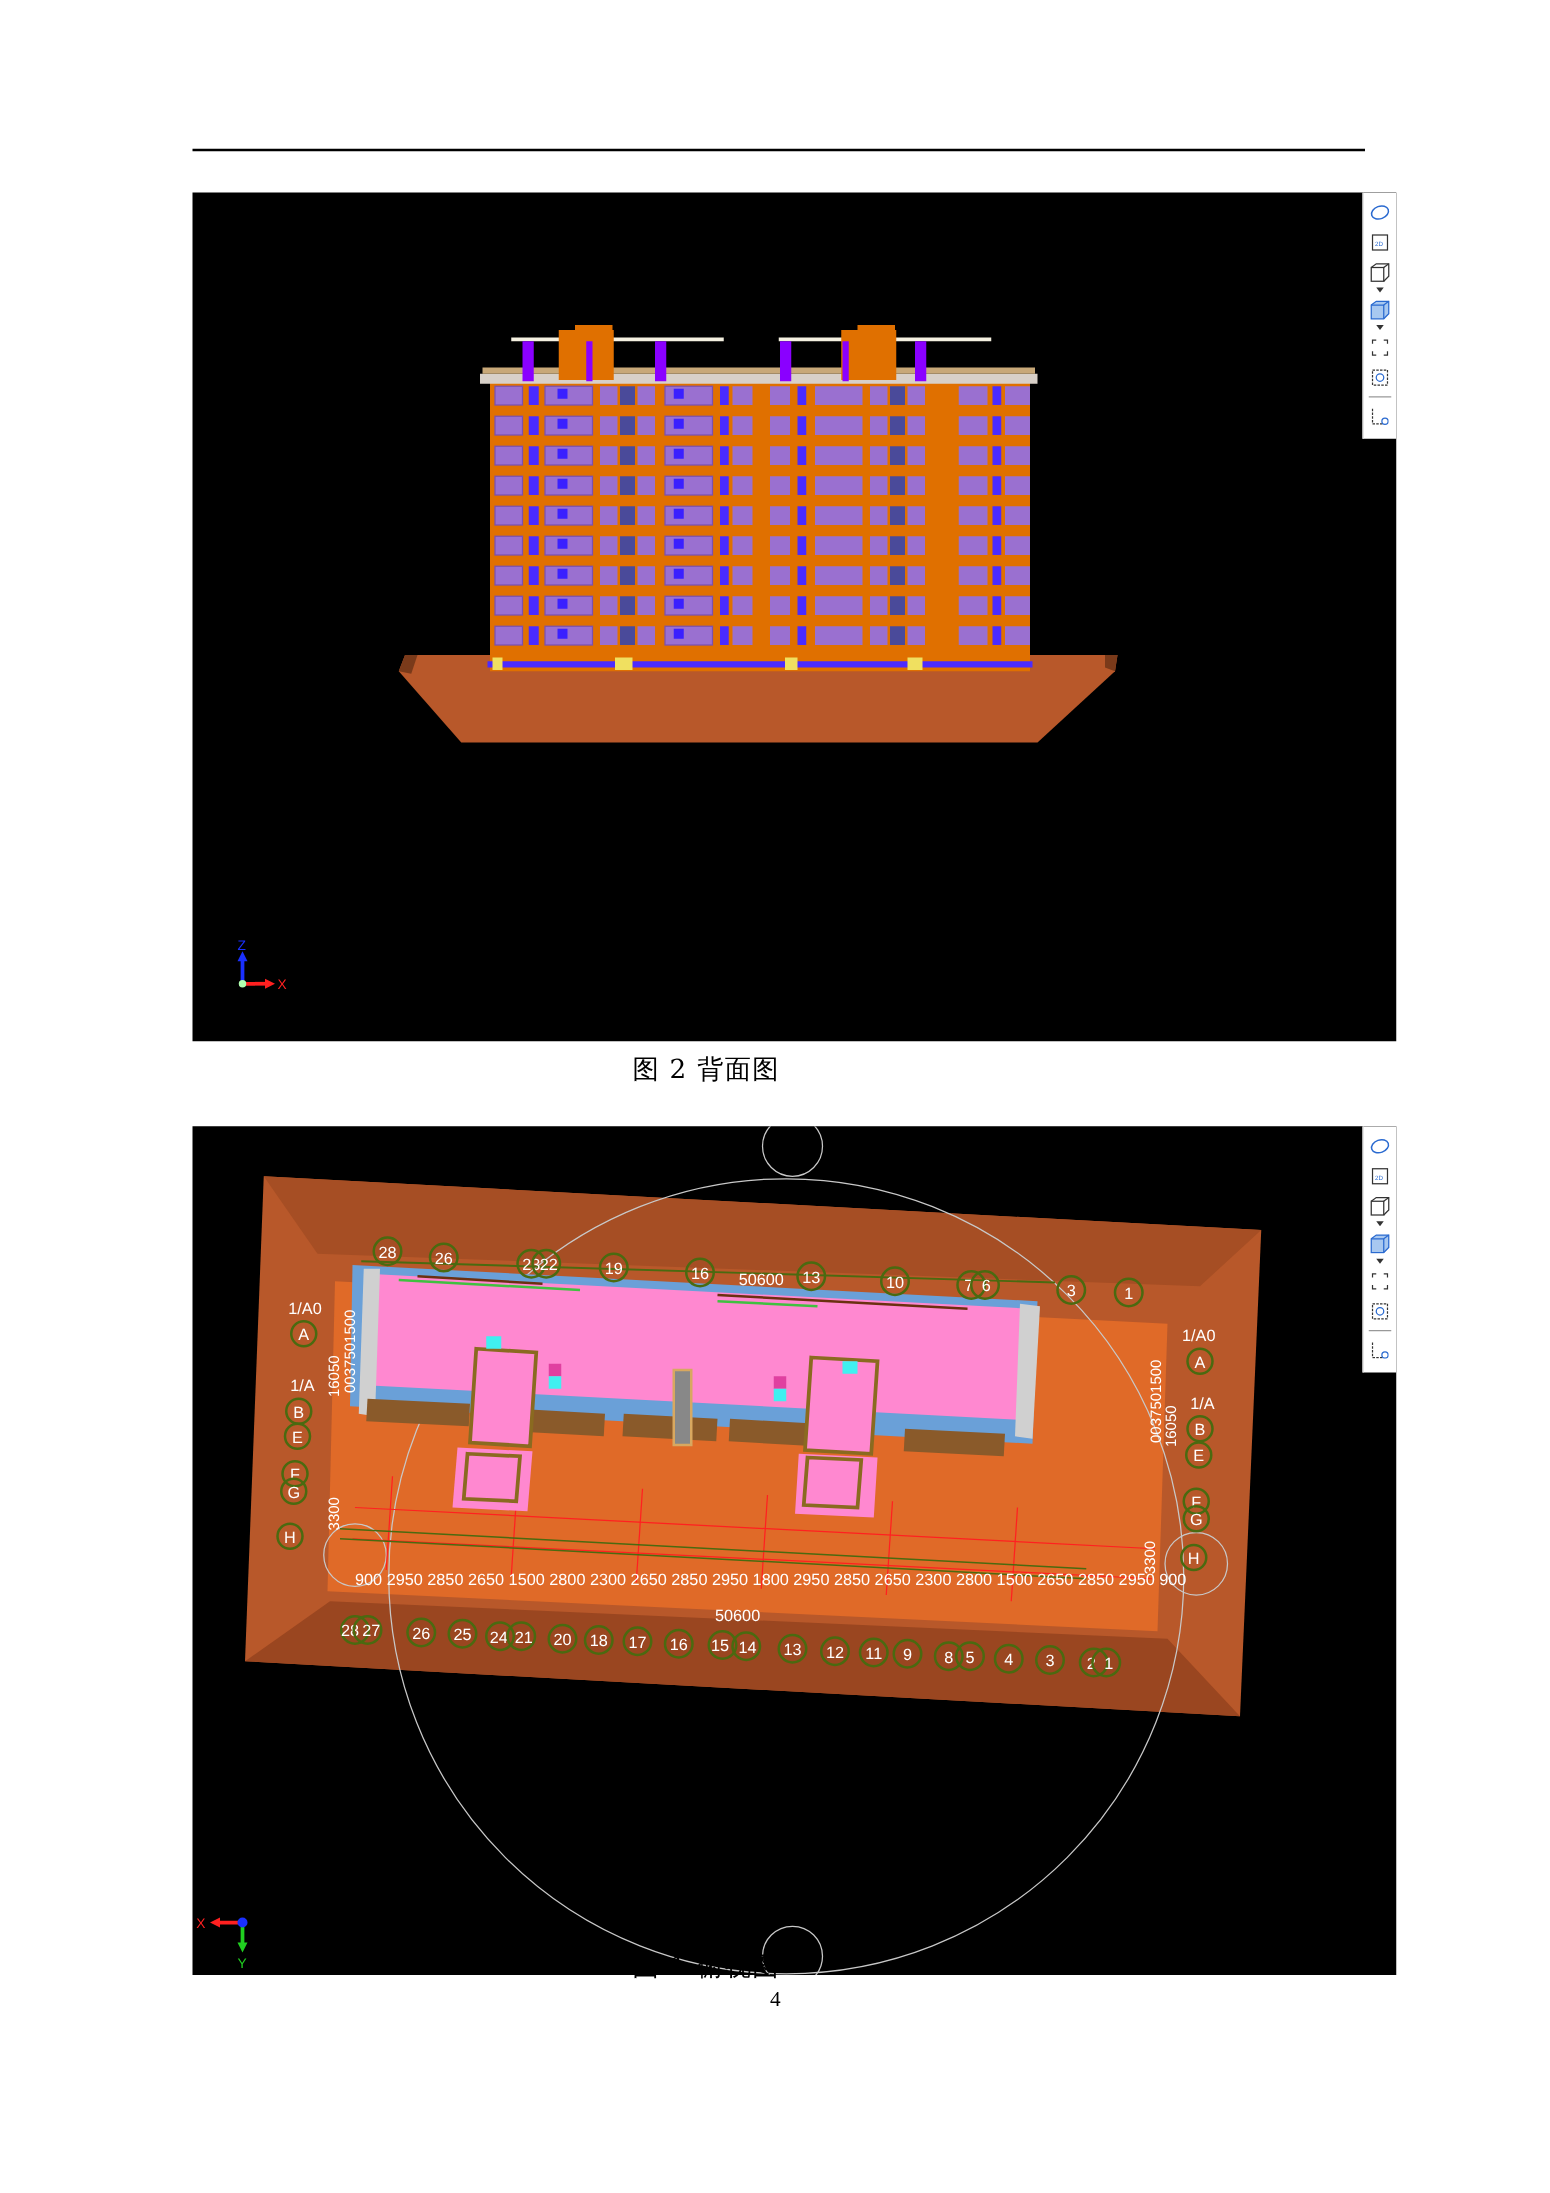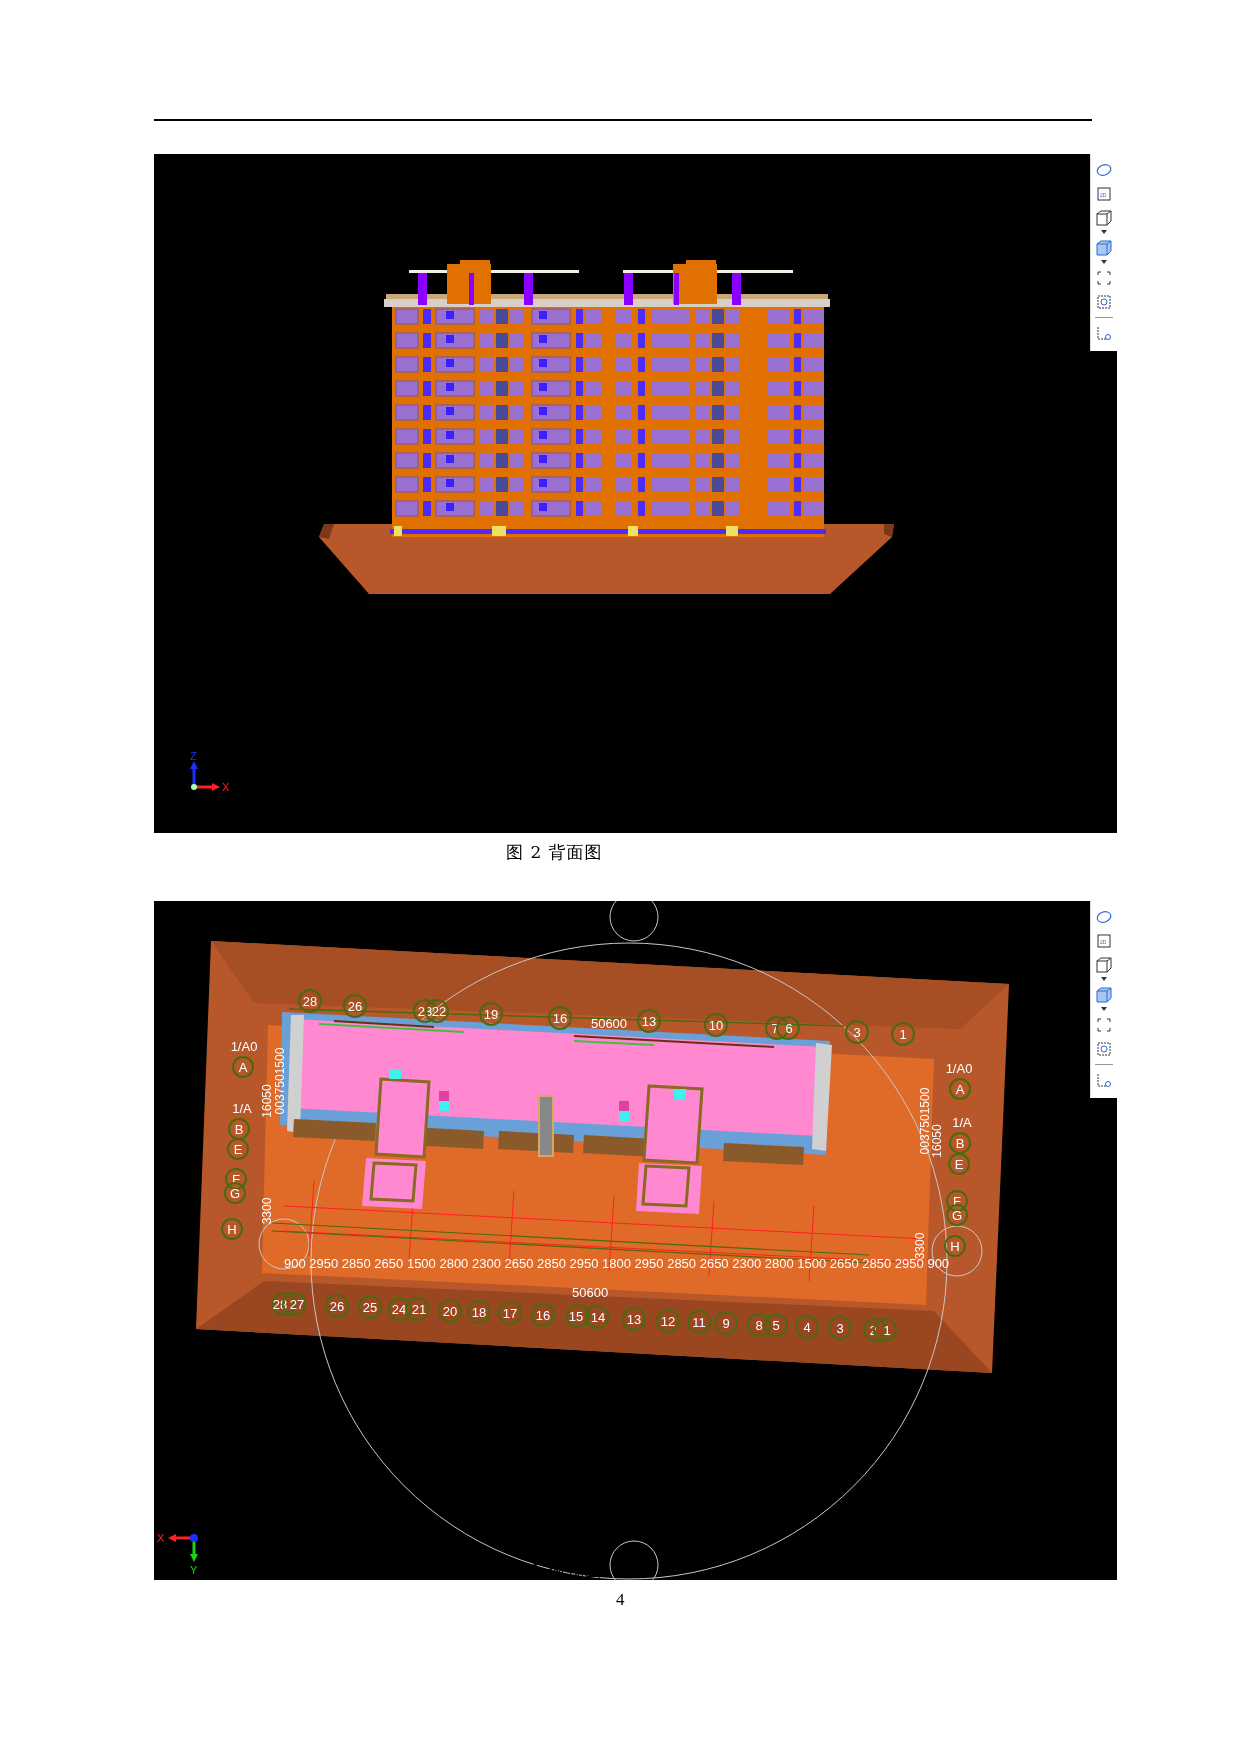--- a/index.html
+++ b/index.html
@@ -10,21 +10,21 @@
   #vp1 { top:154px; }
   #vp2 { top:901px; }
   .viewport svg.scene { position:absolute; left:0; top:0; }
   .toolbar { position:absolute; right:0; top:0; width:26px; background:#fff;
              border-left:1px solid #ddd; display:flex; flex-direction:column; align-items:center;
              padding:4px 0 6px 0; }
   .tb-btn { width:20px; height:22px; display:flex; align-items:center; justify-content:center; margin:1px 0; }
   .tb-caret { width:0; height:0; border-left:3px solid transparent; border-right:3px solid transparent;
               border-top:4px solid #333; margin:0 0 2px 0; }
   .tb-sep { width:18px; height:1px; background:#999; margin:3px 0; }
-  .caption { position:absolute; font-size:17px; color:#000; letter-spacing:1px; }
+  .caption { position:absolute; font-size:21px; color:#000; letter-spacing:1px; }
   #cap1 { left:506px; top:841px; }
   #cap2 { left:506px; top:1559px; }
   .page-number { position:absolute; left:616px; top:1590px; font-size:17px; color:#000; font-family:"Liberation Serif", serif; }
   .axis-label { font-family:"Liberation Sans", sans-serif; font-size:11px; }
   .svg-text { font-family:"Liberation Sans", sans-serif; fill:#ffffff; }
 </style>
 </head>
 <body>
 
 <div class="header-rule"></div>

